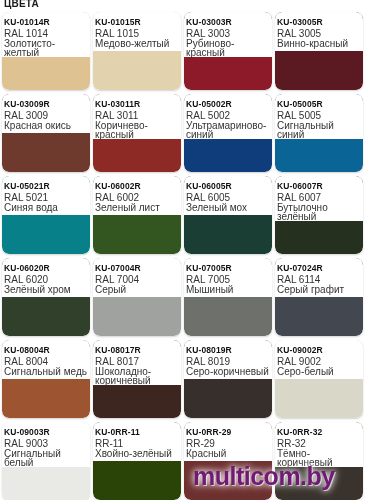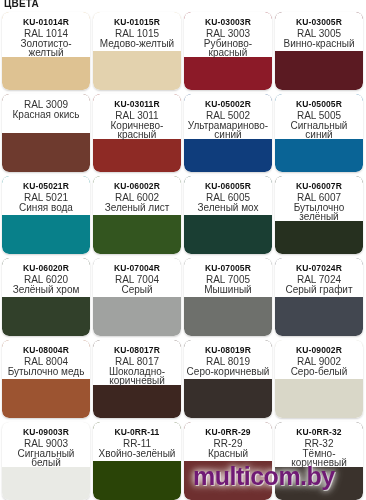--- a/index.html
+++ b/index.html
@@ -36,21 +36,20 @@
     overflow:hidden;
     background:#ffffff;
     box-shadow:0 1px 2px rgba(0,0,0,0.18);
   }
   .card-text{
     position:relative;
     z-index:2;
     background:#ffffff;
     padding-top:5px;
     padding-left:2px;padding-right:2px;
-    text-align:center;
     min-height:34px;
     border-top-left-radius:7px;
     border-top-right-radius:7px;
   }
   .card-code{
     font-size:8.5px;
     font-weight:bold;
     color:#111111;
     letter-spacing:0.1px;
     line-height:11px;
@@ -125,20 +124,21 @@
       <div class="card-color" style="background: rgb(91, 26, 34);"></div>
       <div class="card-text">
         <div class="card-code">KU-03005R</div>
         <div class="card-ral">RAL 3005</div>
         <div class="card-name">Винно-красный</div>
       </div>
     </div>
     <div class="swatch-card">
       <div class="card-color" style="background: rgb(110, 58, 46);"></div>
       <div class="card-text">
+        <div class="card-code">KU-03009R</div>
         <div class="card-ral">RAL 3009</div>
         <div class="card-name">Красная окись</div>
       </div>
     </div>
     <div class="swatch-card">
       <div class="card-color" style="background: rgb(142, 42, 37);"></div>
       <div class="card-text">
         <div class="card-code">KU-03011R</div>
         <div class="card-ral">RAL 3011</div>
         <div class="card-name">Коричнево-красный</div>
@@ -213,30 +213,30 @@
       <div class="card-text">
         <div class="card-code">KU-07005R</div>
         <div class="card-ral">RAL 7005</div>
         <div class="card-name">Мышиный</div>
       </div>
     </div>
     <div class="swatch-card">
       <div class="card-color" style="background: rgb(66, 71, 80);"></div>
       <div class="card-text">
         <div class="card-code">KU-07024R</div>
-        <div class="card-ral">RAL 7024</div>
+        <div class="card-ral">RAL 6114</div>
         <div class="card-name">Серый графит</div>
       </div>
     </div>
     <div class="swatch-card">
       <div class="card-color" style="background: rgb(156, 84, 49);"></div>
       <div class="card-text">
         <div class="card-code">KU-08004R</div>
         <div class="card-ral">RAL 8004</div>
-        <div class="card-name">Бутылочно медь</div>
+        <div class="card-name">Сигнальный медь</div>
       </div>
     </div>
     <div class="swatch-card">
       <div class="card-color" style="background: rgb(61, 38, 32);"></div>
       <div class="card-text">
         <div class="card-code">KU-08017R</div>
         <div class="card-ral">RAL 8017</div>
         <div class="card-name">Шоколадно-коричневый</div>
       </div>
     </div>

